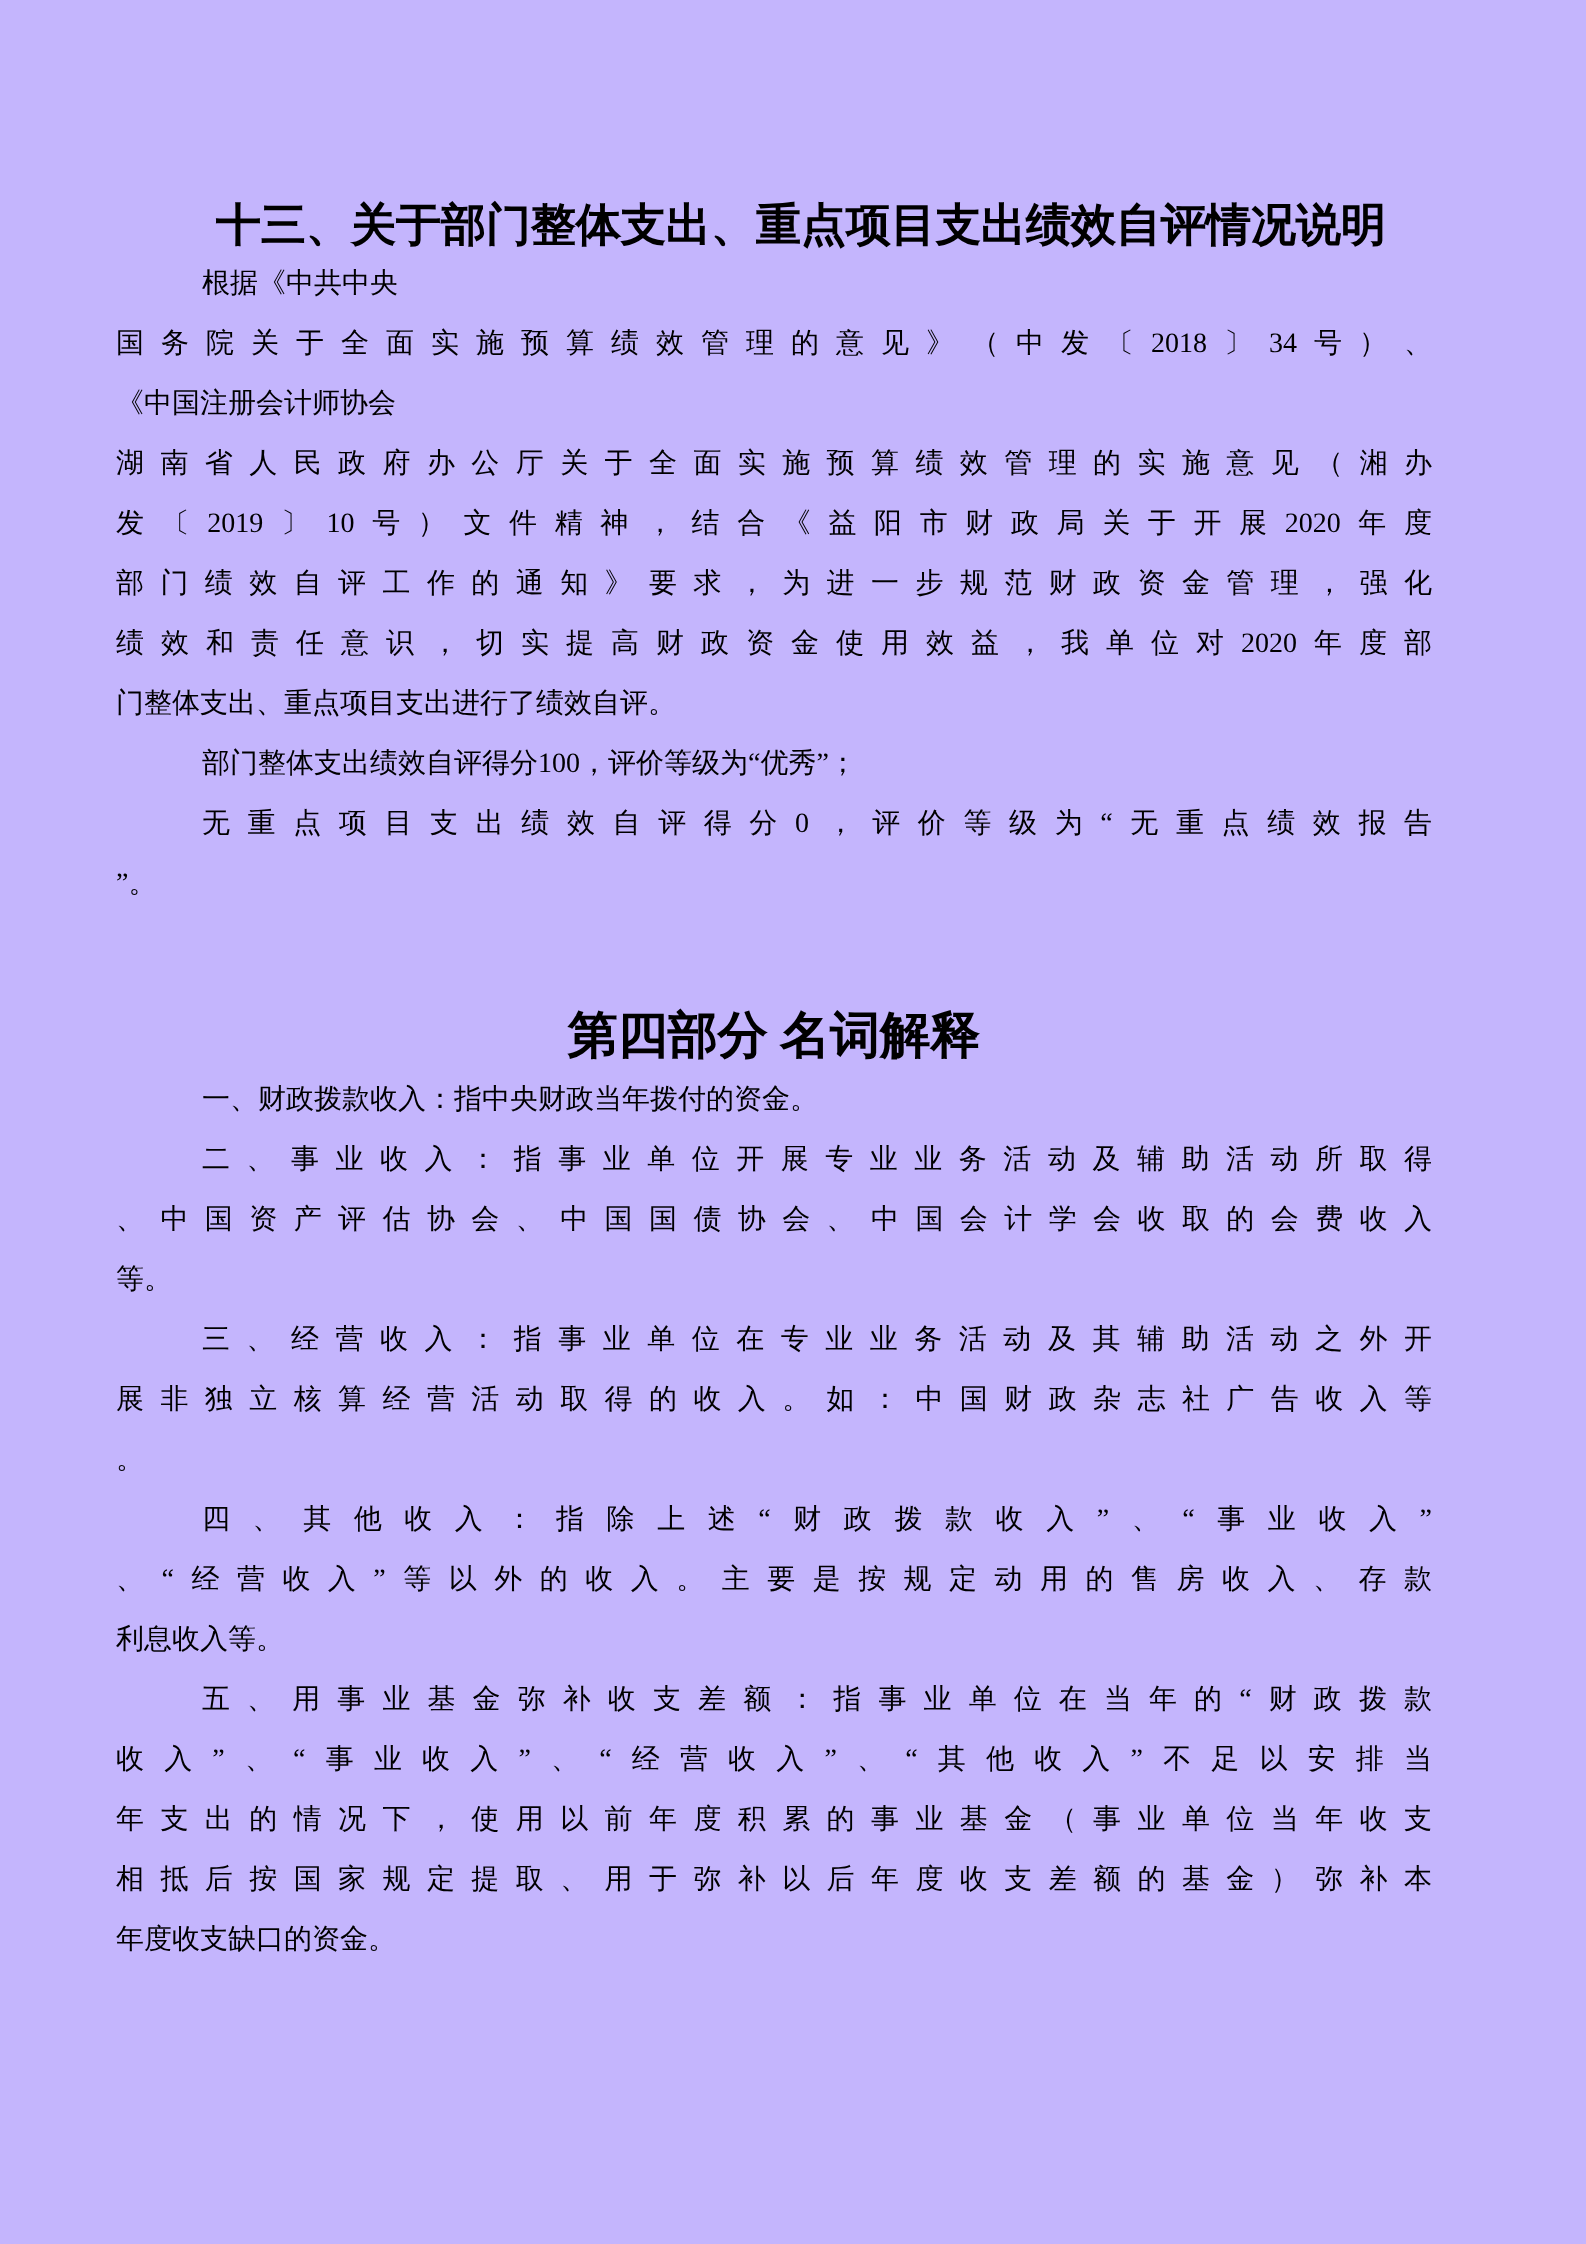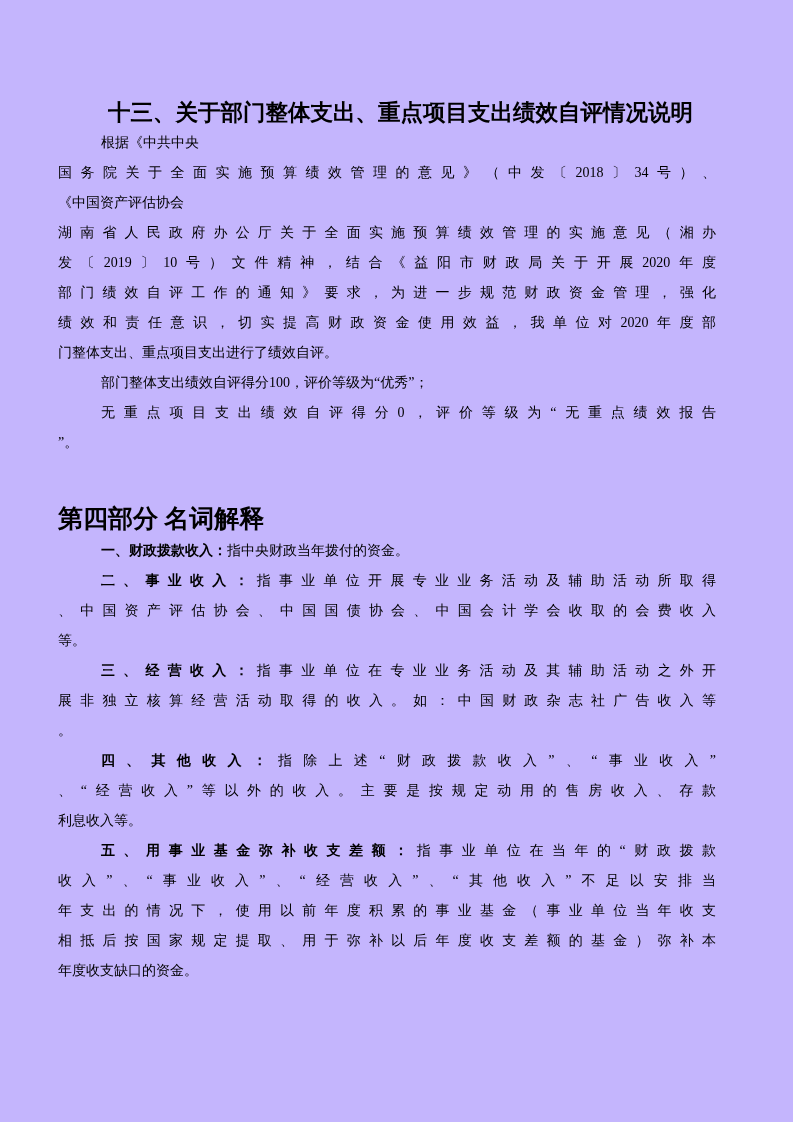--- a/index.html
+++ b/index.html
@@ -25,42 +25,42 @@
   .indent { padding-left: 43px; }
   .justify {
     text-align: justify;
     text-align-last: justify;
   }
   .sec-title {
     font-weight: bold;
     font-size: 22.5px;
     padding-left: 50px;
   }
-  .term { font-weight: bold; }
+  .term { font-weight: normal; }
   .sec4-heading {
     margin-top: 44px;
     height: 34px;
     line-height: 34px;
     font-size: 25px;
     font-weight: bold;
-    text-align: left;
+    text-align: center;
     white-space: nowrap;
   }
 </style>
 </head>
 <body>
 
 <div class="page">
   <div class="content">
 
     <div class="section">
       <div class="line sec-title">十三、关于部门整体支出、重点项目支出绩效自评情况说明</div>
       <div class="line indent">根据《中共中央</div>
       <div class="line justify">国务院关于全面实施预算绩效管理的意见》（中发〔2018〕34号）、</div>
-      <div class="line">《中国资产评估协会</div>
+      <div class="line">《中国注册会计师协会</div>
       <div class="line justify">湖南省人民政府办公厅关于全面实施预算绩效管理的实施意见（湘办</div>
       <div class="line justify">发〔2019〕10号）文件精神，结合《益阳市财政局关于开展2020年度</div>
       <div class="line justify">部门绩效自评工作的通知》要求，为进一步规范财政资金管理，强化</div>
       <div class="line justify">绩效和责任意识，切实提高财政资金使用效益，我单位对2020年度部</div>
       <div class="line">门整体支出、重点项目支出进行了绩效自评。</div>
       <div class="line indent">部门整体支出绩效自评得分100，评价等级为“优秀”；</div>
       <div class="line indent justify">无重点项目支出绩效自评得分0，评价等级为“无重点绩效报告</div>
       <div class="line">”。</div>
     </div>
 

